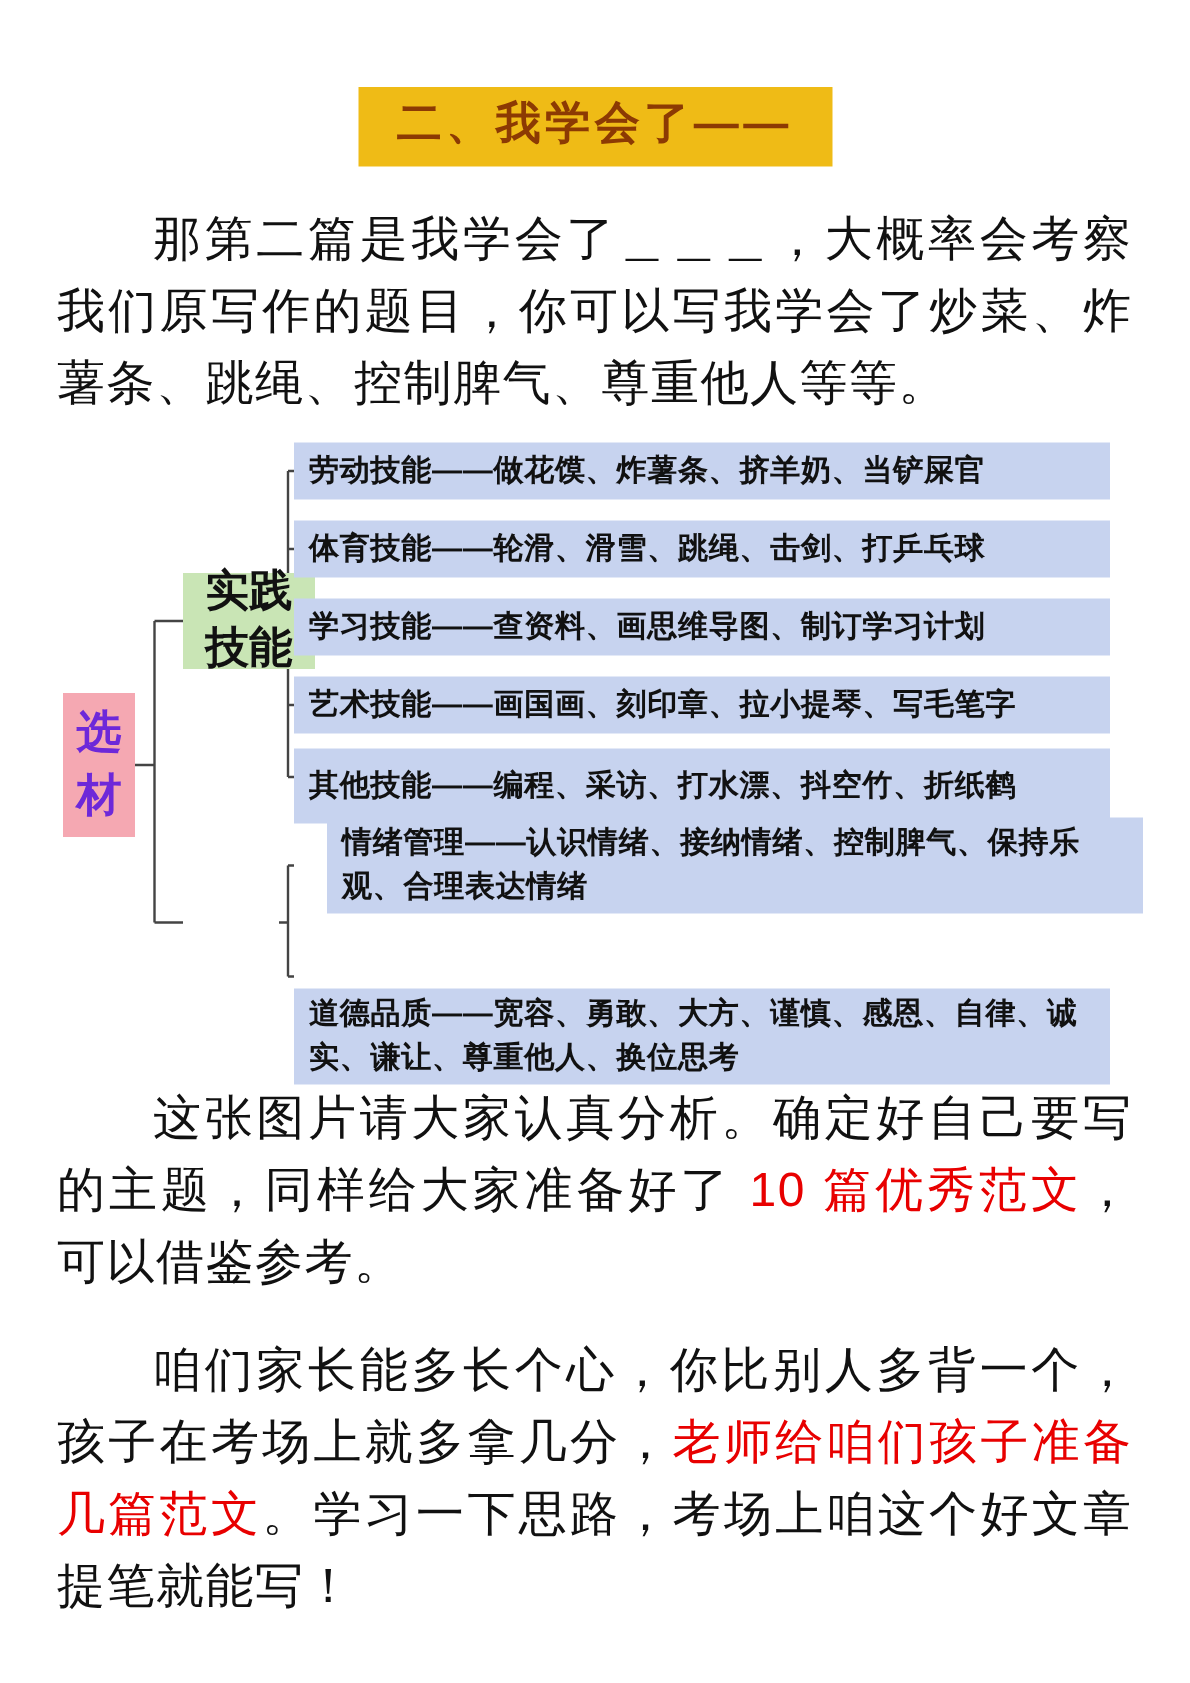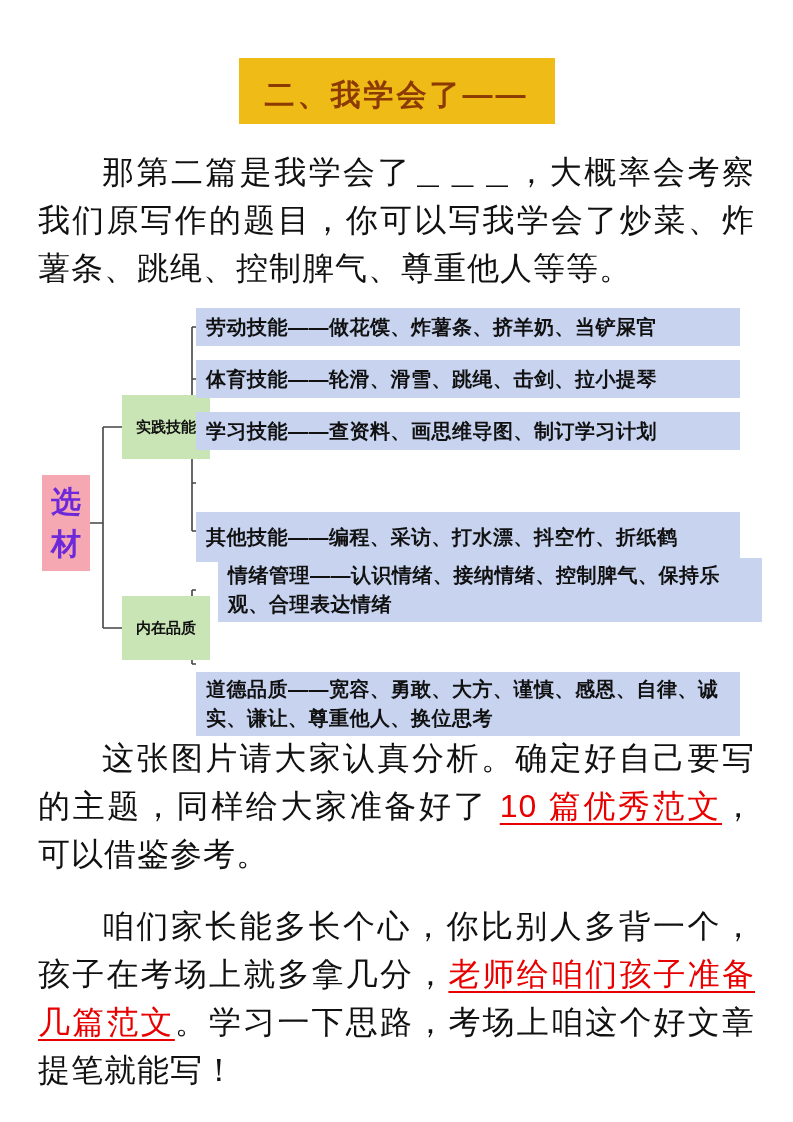--- a/index.html
+++ b/index.html
@@ -20,35 +20,34 @@
     text-align: center;
     padding-top: 58px;
   }
   .title {
     display: inline-block;
     background: var(--title-bg, #EFBB16);
     color: var(--title-text, #8C3A03);
     font-weight: bold;
     font-size: 30px;
     letter-spacing: 3px;
-    padding: 17px 26px 8px 26px;
+    padding: 4px 26px 8px 26px;
   }
   .para {
     margin: 24px 38px 0 38px;
     font-size: 32px;
     line-height: 1.5;
     color: #111111;
     text-indent: 2em;
     text-align: justify;
     letter-spacing: 1px;
     font-weight: 500;
   }
   .red {
     color: var(--highlight-red, #E80000);
-    text-decoration: underline;
     text-decoration-thickness: 2px;
     text-underline-offset: 6px;
   }
   
   .diagram {
     position: relative;
     height: 410px;
     margin-top: 8px;
   }
   .connectors {
@@ -68,21 +67,21 @@
     word-break: break-all;
     line-height: 1.4;
     padding-top: 6px;
   }
   .branch {
     position: absolute;
     left: 122px;
     width: 88px; height: 64px;
     background: var(--branch-bg, #C9E5B5);
     font-weight: bold;
-    font-size: 15px;
+    font-size: 29px;
     color: #111;
     text-align: center;
     word-break: break-all;
     line-height: 1.3;
     display: flex;
     align-items: center;
     justify-content: center;
     padding: 2px;
   }
   .b1 { top: 95px; }
@@ -128,25 +127,25 @@
   <div class="diagram">
     <svg class="connectors" viewBox="0 0 793 410" xmlns="http://www.w3.org/2000/svg">
       <path d="M90 223 H103 M103 127 V328 M103 127 H122 M103 328 H122" stroke="#444444" stroke-width="1.6" fill="none"></path>
       <path d="M186 127 H192 M192 27 V231 M192 27 H196 M192 79 H196 M192 131 H196 M192 183 H196 M192 231 H196" stroke="#444444" stroke-width="1.6" fill="none"></path>
       <path d="M186 328 H192 M192 290 V364 M192 290 H196 M192 364 H196" stroke="#444444" stroke-width="1.6" fill="none"></path>
     </svg>
 
     <div class="root">选材</div>
 
     <div class="branch b1">实践技能</div>
-    <div class="branch b2">内在品质</div>
 
     <div class="row r1">劳动技能——做花馍、炸薯条、挤羊奶、当铲屎官</div>
-    <div class="row r2">体育技能——轮滑、滑雪、跳绳、击剑、拉小提琴</div>
+    <div class="row r2">体育技能——轮滑、滑雪、跳绳、击剑、打乒乓球</div>
     <div class="row r3">学习技能——查资料、画思维导图、制订学习计划</div>
+    <div class="row r4">艺术技能——画国画、刻印章、拉小提琴、写毛笔字</div>
     <div class="row r5">其他技能——编程、采访、打水漂、抖空竹、折纸鹤</div>
     <div class="row r6">情绪管理——认识情绪、接纳情绪、控制脾气、保持乐观、合理表达情绪</div>
     <div class="row r7">道德品质——宽容、勇敢、大方、谨慎、感恩、自律、诚实、谦让、尊重他人、换位思考</div>
   </div>
 
   <p class="para"><span>这张图片请大家认真分析。确定好自己要写的主题，同样给大家准备好了 </span><span class="red">10 篇优秀范文</span><span>，可以借鉴参考。</span></p>
 
   <p class="para"><span>咱们家长能多长个心，你比别人多背一个，孩子在考场上就多拿几分，</span><span class="red">老师给咱们孩子准备几篇范文</span><span>。学习一下思路，考场上咱这个好文章提笔就能写！</span></p>
 
   <div class="arrow-wrap">

